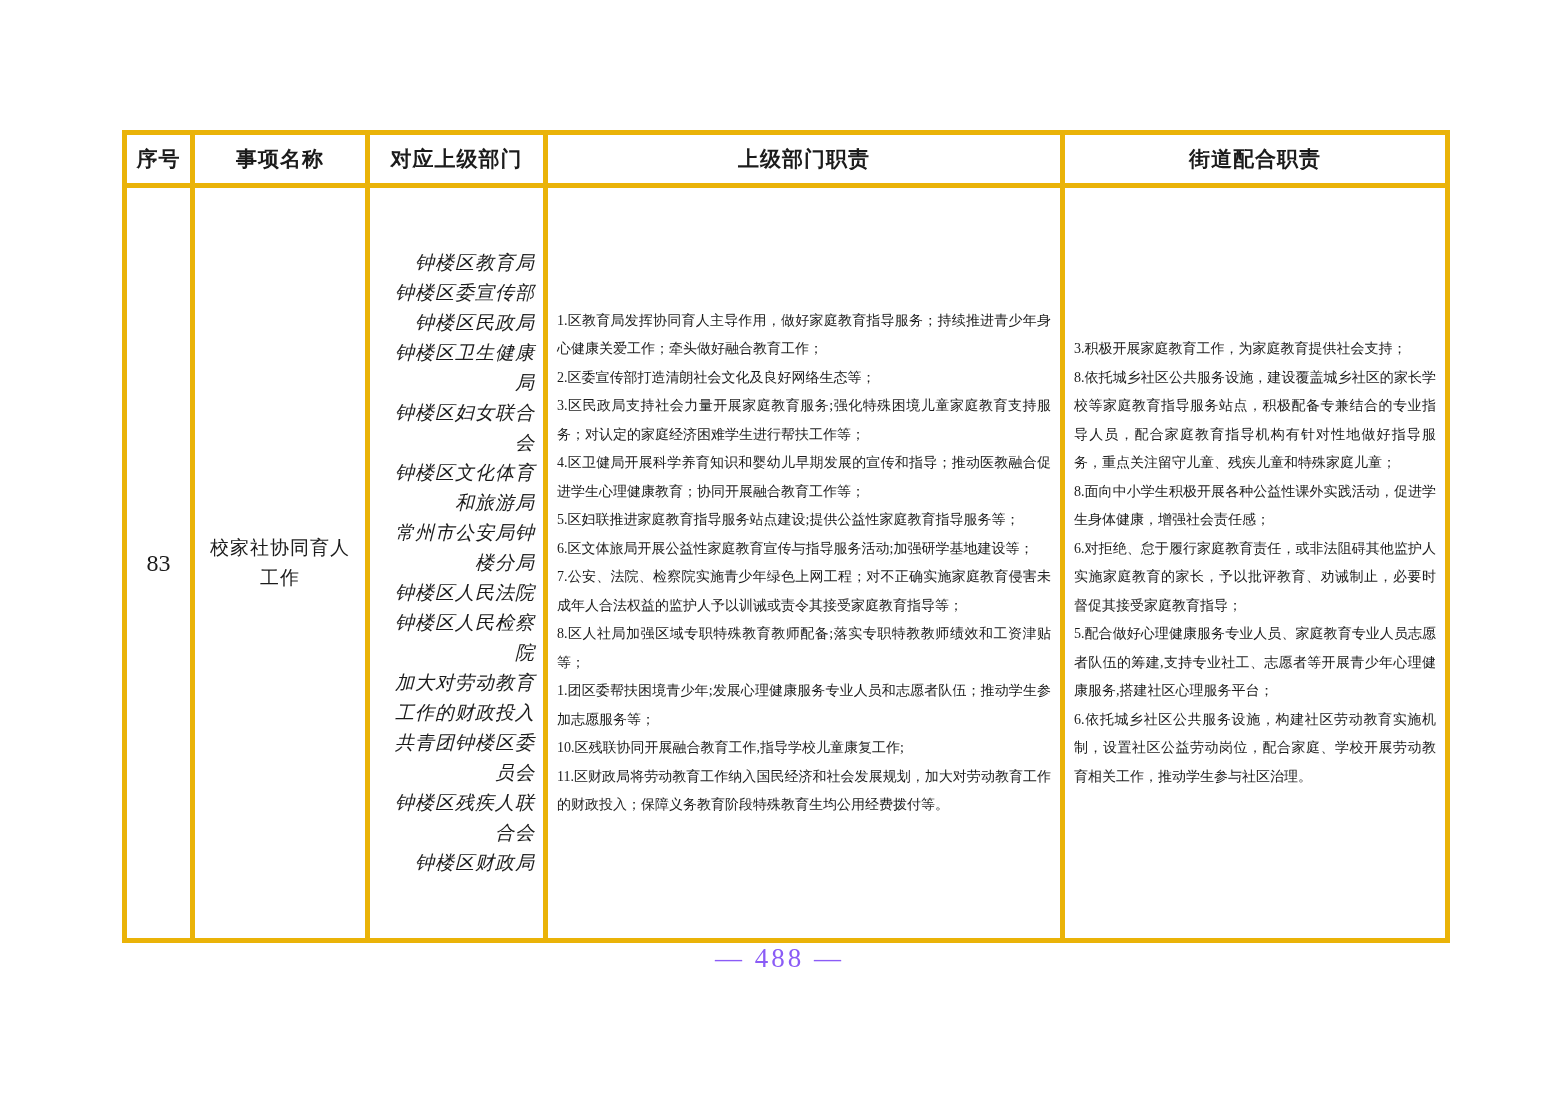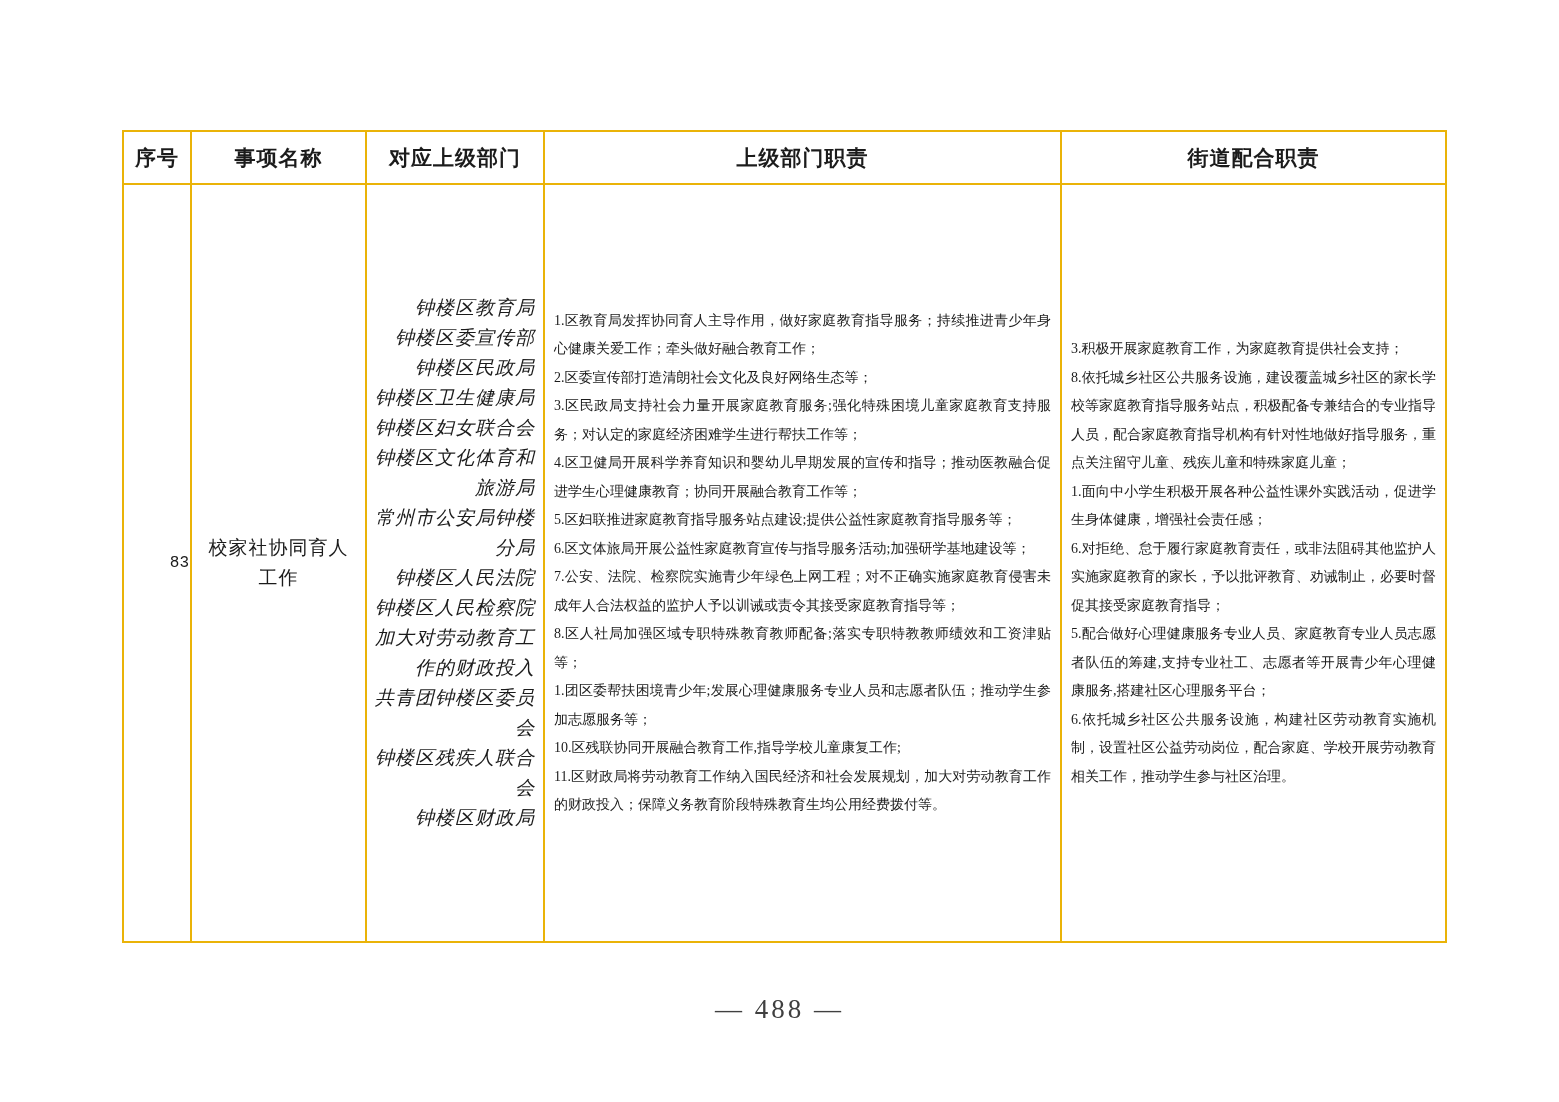--- a/index.html
+++ b/index.html
@@ -5,38 +5,38 @@
   html,body{margin:0;padding:0;}
   body{
     width:1559px;height:1102px;position:relative;background:#ffffff;
     font-family:"Liberation Serif","DejaVu Serif",serif;color:#1b1b1b;
     overflow:hidden;
   }
   .doc-table{
     position:absolute;left:122px;top:130px;width:1323px;height:813px;
     border-collapse:collapse;table-layout:fixed;
   }
-  .doc-table th,.doc-table td{border:2px solid #eab308;margin-top:41px;}
+  .doc-table th,.doc-table td{border:5px solid #eab308;margin-top:41px;}
   .doc-table thead tr{height:53px;}
   .doc-table th{
     font-family:"Liberation Sans","DejaVu Sans",sans-serif;
     font-weight:bold;font-size:21px;text-align:center;
     border-bottom-width:2px;padding:0;
     letter-spacing:1px;
   }
   .doc-table td{vertical-align:middle;}
-  .col-index{text-align:right;font-size:16px;font-family:Liberation Mono, monospace;}
+  .col-index{text-align:center;font-size:24px;}
   .col-name{padding:0 8px;font-size:19px;letter-spacing:1px;line-height:30px;text-align:center;}
   .col-depts{padding:0 8px;font-size:19px;letter-spacing:1px;line-height:30px;text-align:right;font-style:italic;}
   .col-duty{padding:0 9px;font-size:14px;line-height:28.5px;text-align:justify;}
   .col-duty .duty-item{margin:0;}
   .col-depts .dept-item{margin:0;}
   .page-number{
-    position:absolute;top:994px;left:0;width:100%;text-align:center;
-    font-size:27px;color:#404040;letter-spacing:3px;
+    position:absolute;top:943px;left:0;width:100%;text-align:center;
+    font-size:27px;color:#8b5cf6;letter-spacing:3px;
   }
 </style>
 </head>
 <body>
 
 <table class="doc-table">
   <colgroup>
     <col style="width:68px">
     <col style="width:175px">
     <col style="width:178px">
@@ -80,21 +80,21 @@
           <div class="duty-item">6.区文体旅局开展公益性家庭教育宣传与指导服务活动;加强研学基地建设等；</div>
           <div class="duty-item">7.公安、法院、检察院实施青少年绿色上网工程；对不正确实施家庭教育侵害未成年人合法权益的监护人予以训诫或责令其接受家庭教育指导等；</div>
           <div class="duty-item">8.区人社局加强区域专职特殊教育教师配备;落实专职特教教师绩效和工资津贴等；</div>
           <div class="duty-item">1.团区委帮扶困境青少年;发展心理健康服务专业人员和志愿者队伍；推动学生参加志愿服务等；</div>
           <div class="duty-item">10.区残联协同开展融合教育工作,指导学校儿童康复工作;</div>
           <div class="duty-item">11.区财政局将劳动教育工作纳入国民经济和社会发展规划，加大对劳动教育工作的财政投入；保障义务教育阶段特殊教育生均公用经费拨付等。</div>
         </td>
       <td class="col-duty">
           <div class="duty-item">3.积极开展家庭教育工作，为家庭教育提供社会支持；</div>
           <div class="duty-item">8.依托城乡社区公共服务设施，建设覆盖城乡社区的家长学校等家庭教育指导服务站点，积极配备专兼结合的专业指导人员，配合家庭教育指导机构有针对性地做好指导服务，重点关注留守儿童、残疾儿童和特殊家庭儿童；</div>
-          <div class="duty-item">1.面向中小学生积极开展各种公益性课外实践活动，促进学生身体健康，增强社会责任感；</div>
+          <div class="duty-item">8.面向中小学生积极开展各种公益性课外实践活动，促进学生身体健康，增强社会责任感；</div>
           <div class="duty-item">6.对拒绝、怠于履行家庭教育责任，或非法阻碍其他监护人实施家庭教育的家长，予以批评教育、劝诫制止，必要时督促其接受家庭教育指导；</div>
           <div class="duty-item">5.配合做好心理健康服务专业人员、家庭教育专业人员志愿者队伍的筹建,支持专业社工、志愿者等开展青少年心理健康服务,搭建社区心理服务平台；</div>
           <div class="duty-item">6.依托城乡社区公共服务设施，构建社区劳动教育实施机制，设置社区公益劳动岗位，配合家庭、学校开展劳动教育相关工作，推动学生参与社区治理。</div>
         </td>
     </tr>
   </tbody>
 </table>
 
 <div class="page-number">—  488  —</div>
 

